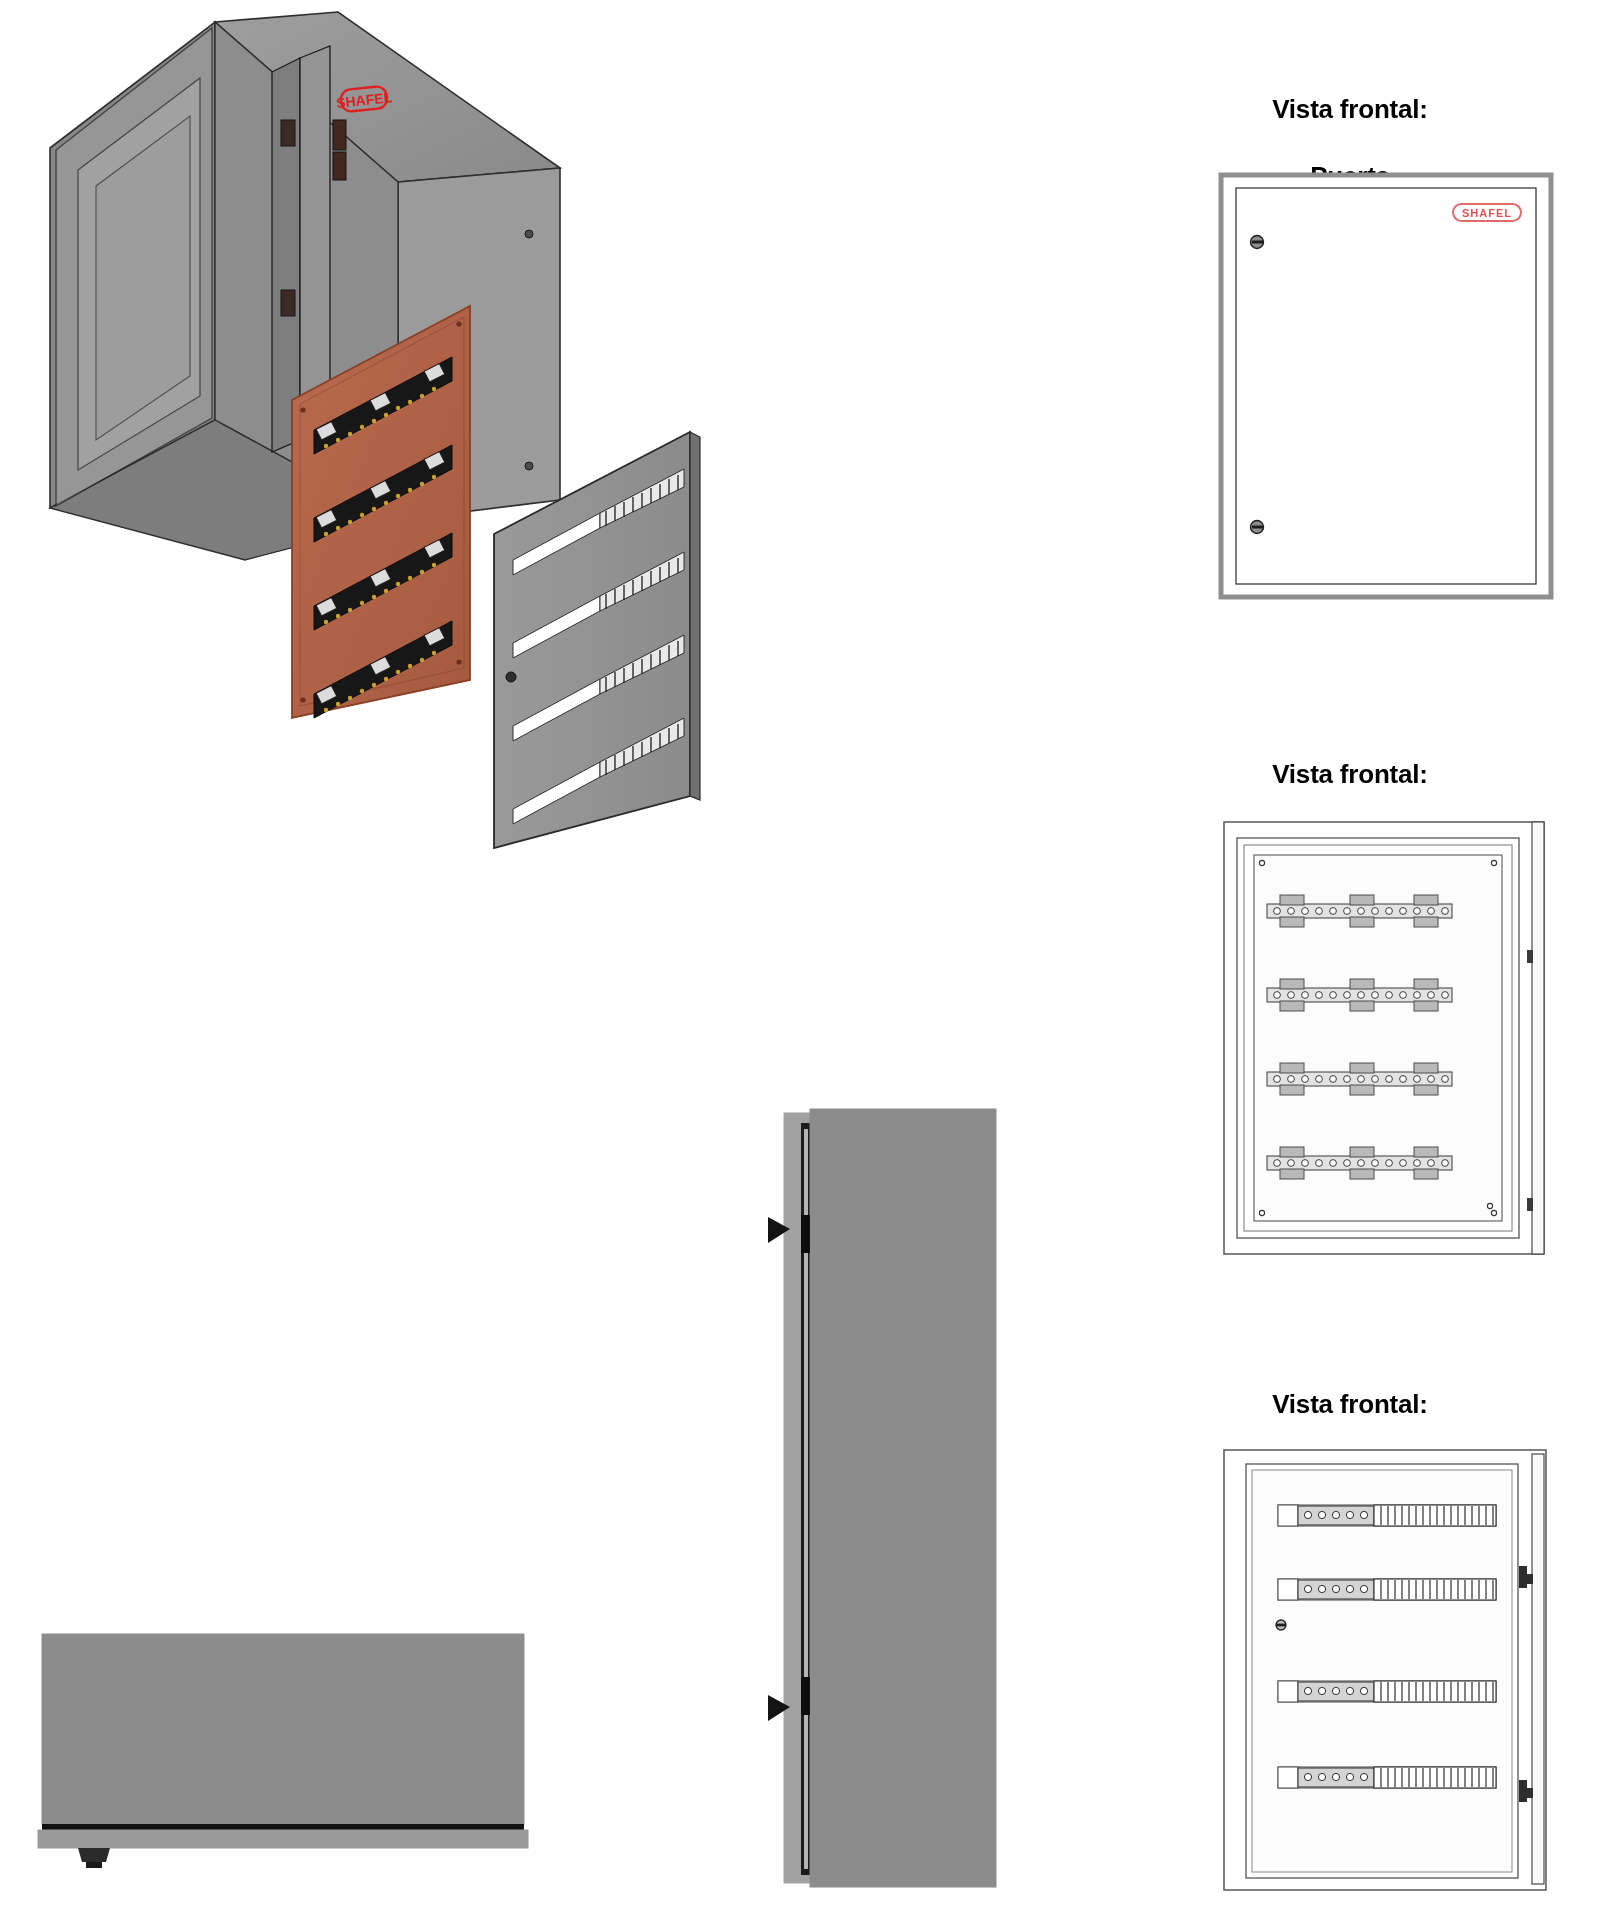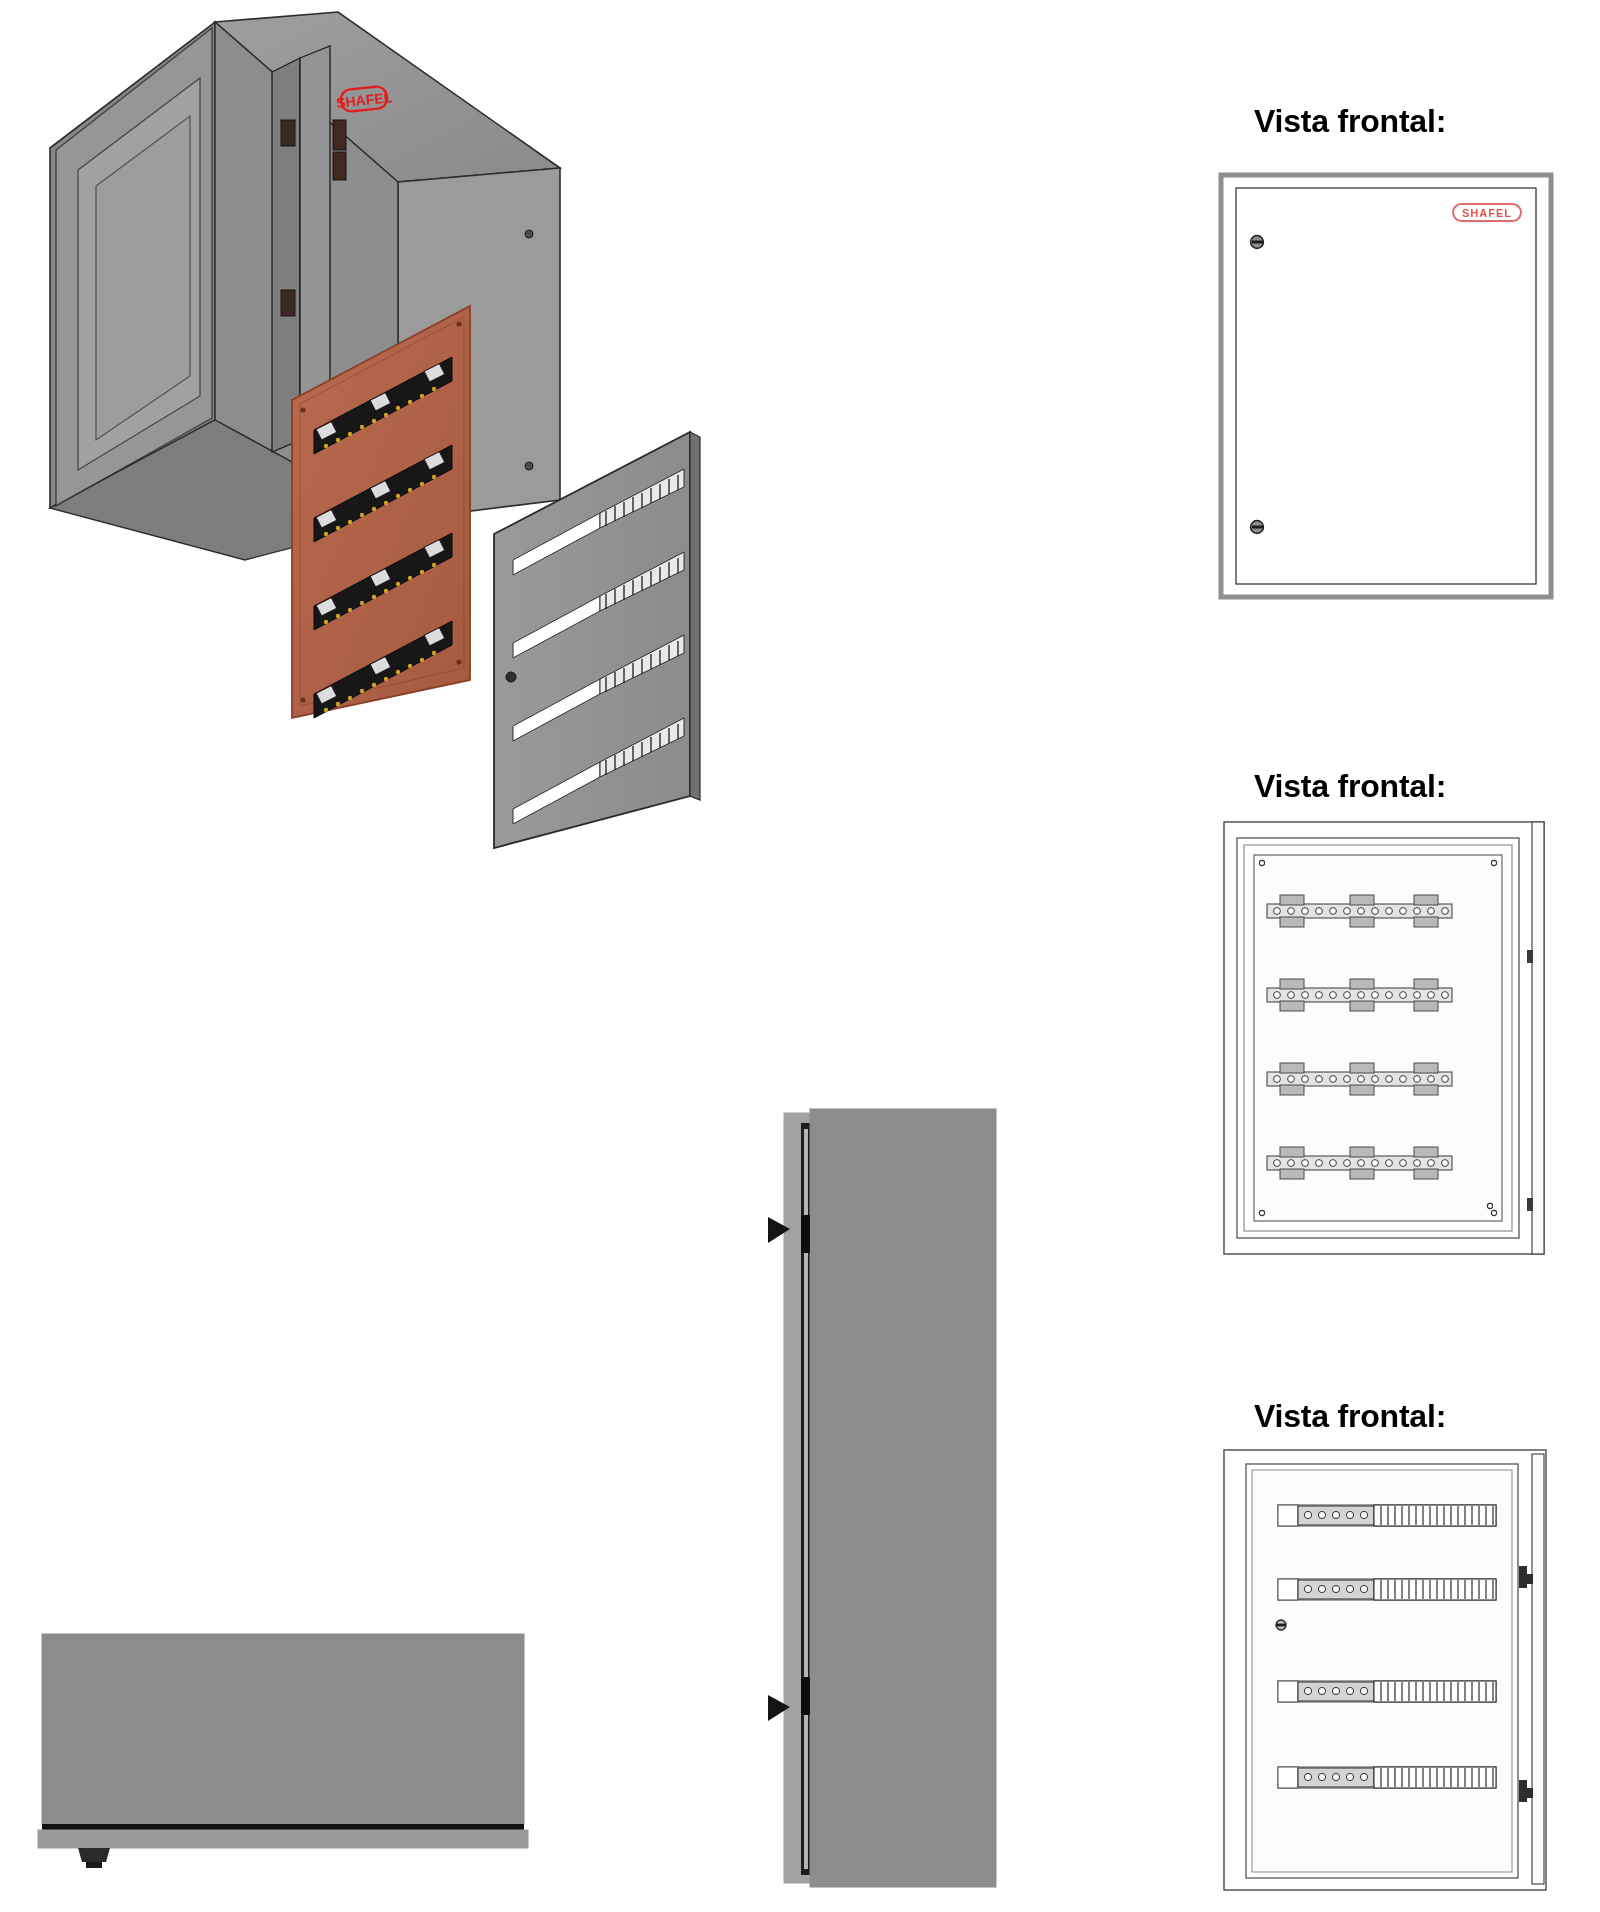--- a/index.html
+++ b/index.html
@@ -15,21 +15,21 @@
     overflow: hidden;
   }
   .stage {
     position: absolute;
     inset: 0;
   }
   .view-title {
     position: absolute;
     text-align: center;
     font-weight: bold;
-    font-size: 32px;
+    font-size: 26px;
     line-height: 1.28;
     color: #000000;
     letter-spacing: -0.2px;
     white-space: pre-line;
   }
   .svg-block {
     position: absolute;
   }
   svg { display: block; overflow: visible; }
 </style>

